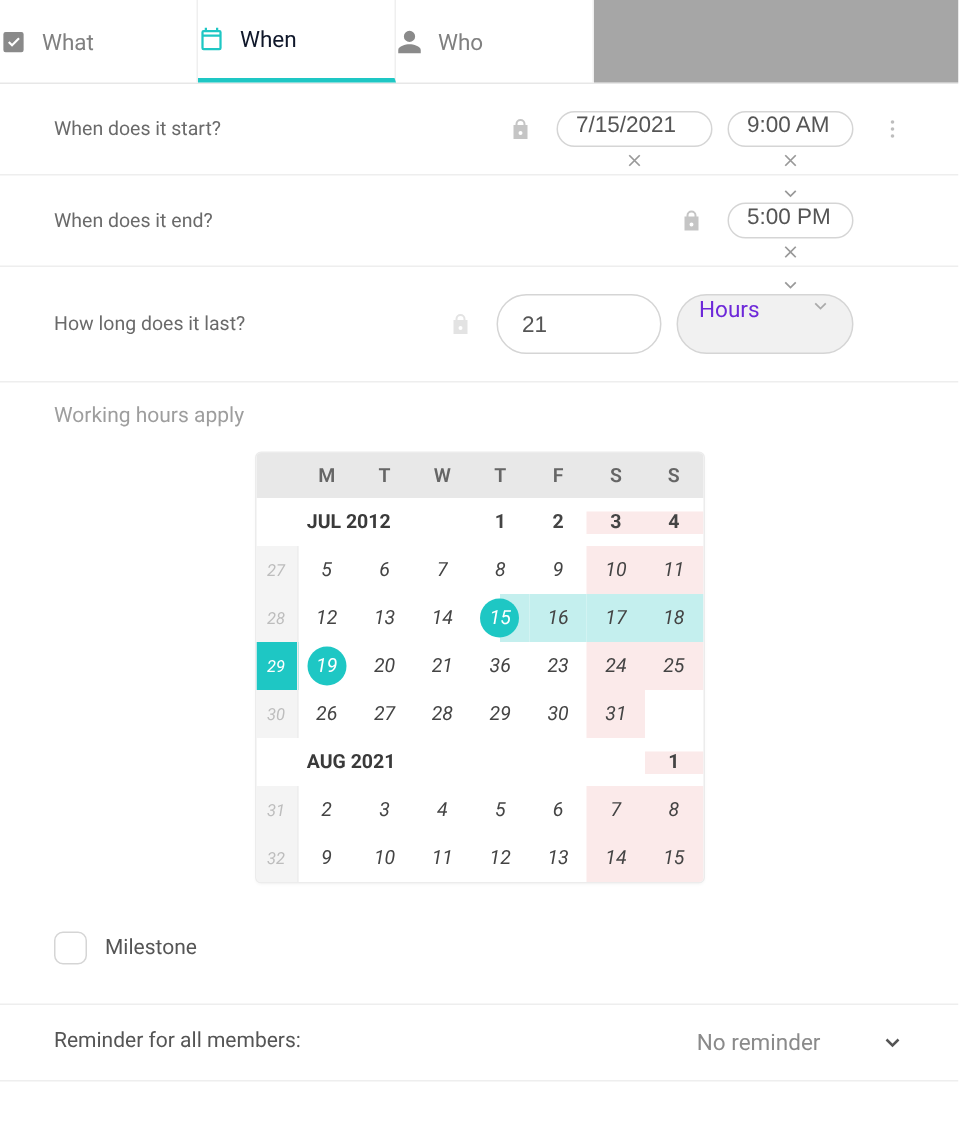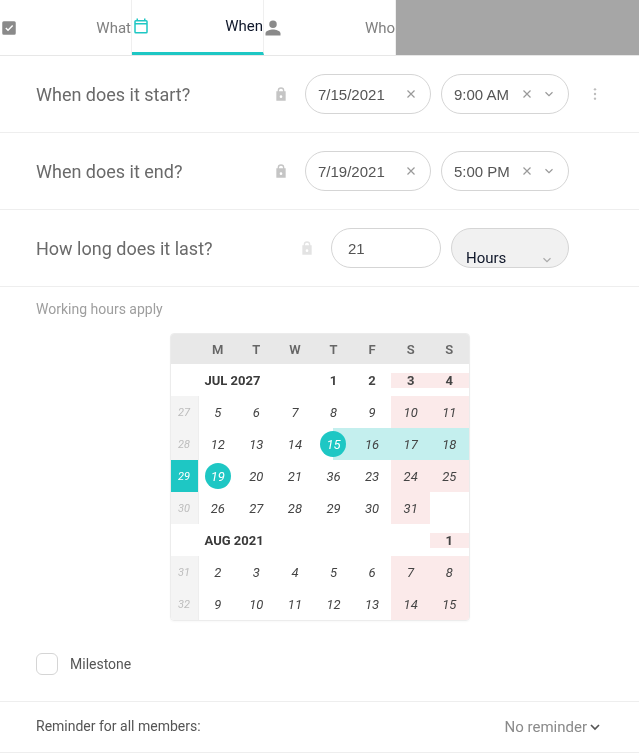--- a/index.html
+++ b/index.html
@@ -13,71 +13,72 @@
   
   .tabs {
     display: flex;
     height: 56px;
     border-bottom: 1px solid #e7e7e7;
   }
   .tab {
     width: 132px;
     display: flex;
     align-items: center;
-    justify-content: space-between;
+    justify-content: flex-start;
     gap: 10px;
     font-size: 15px;
     color: #808080;
     border-right: 1px solid #efefef;
     cursor: pointer;
   }
   .tab.active {
     color: #0f172a;
     border-bottom: 3px solid #1ec7c4;
   }
   .tab svg { width: 18px; height: 18px; }
   .tab .ico { display: inline-flex; }
   .tabs-fill { flex: 1; background: #a6a6a6; }
   
   .row {
     display: flex;
     align-items: center;
     padding: 18px 36px;
     border-bottom: 1px solid #eee;
   }
-  .label { flex: 1; color: #6a6a6a; font-size: 18px; }
+  .label { flex: 1; color: #6a6a6a; font-size: 13px; }
   .controls { display: flex; align-items: center; gap: 10px; }
   .lock-ico { width: 16px; height: 16px; color: #c5c5c5; display: inline-flex; margin-right: 6px; }
   .pill {
     display: flex; align-items: center;
     border: 1px solid #d5d5d5;
     border-radius: 22px;
-    height: 40px;
+    height: 24px;
     padding: 0 12px;
     gap: 8px;
     color: #555;
+    flex-direction: column;
   }
   .pill input {
     border: none; outline: none;
     font-size: 15px; color: #555; background: transparent;
   }
   .date-pill input { width: 78px; }
   .time-pill input { width: 58px; }
   .clear-ico, .chev-ico { width: 14px; height: 14px; color: #999; cursor: pointer; display:inline-flex; align-items:center; }
   .chev-ico svg, .clear-ico svg, .more-ico svg, .lock-ico svg { width:100%; height:100%; }
   .more-ico { width: 16px; height:16px; color: #bdbdbd; margin-left: 8px; cursor:pointer; }
   .dur-input {
     border: 1px solid #d5d5d5; border-radius: 22px; height: 40px;
     padding: 0 16px; font-size: 15px; color: #555; width: 110px; outline:none;
   }
   .unit-pill {
-    display:flex; align-items:flex-end; justify-content: space-between;
+    display:flex; align-items:flex-start; justify-content: space-between;
     border: 1px solid #d5d5d5; background: #f1f1f1;
     border-radius: 22px; height: 40px; padding: 0 14px; width: 118px;
-    color: #0f172a; font-size: 15px;
+    color: #6d28d9; font-size: 15px;
   }
   .subtle-row { padding: 14px 36px 10px; color: #9e9e9e; font-size: 14px; border-bottom: none; }
   
   .cal-wrap { display:flex; justify-content:center; padding: 6px 0 22px; }
   .cal {
     width: 300px;
     border: 1px solid #ececec;
     border-radius: 4px;
     overflow: hidden;
     box-shadow: 0 1px 2px rgba(0,0,0,0.03);
@@ -129,21 +130,21 @@
     padding: 10px 36px 26px; border-bottom: 1px solid #eee;
   }
   .chk {
     width: 22px; height: 22px; border: 1.5px solid #d5d5d5; border-radius: 6px; background:#fff;
   }
   
   .rem-row {
     display:flex; justify-content: space-between;
     padding: 16px 36px; border-bottom: 1px solid #eee;
   }
-  .rem-val { display:flex; align-items:center; color:#8a8a8a; font-size:15px; }
+  .rem-val { display:flex; align-items:center; gap: 40px; color:#8a8a8a; font-size:15px; }
   .rem-chev { width:16px; height:16px; color:#555; }
 </style>
 </head>
 <body>
 
 <div class="tabs">
   <div class="tab">
     <span class="ico">
       <svg viewBox="0 0 24 24" fill="#8a8a8a">
           <path d="M19 3H5a2 2 0 0 0-2 2v14a2 2 0 0 0 2 2h14a2 2 0 0 0 2-2V5a2 2 0 0 0-2-2zm-8.3 13.3-3.6-3.6 1.4-1.4 2.2 2.2 5.5-5.5 1.4 1.4-6.9 6.9z"></path>
@@ -210,28 +211,20 @@
 </div>
 
 <div class="row">
   <div class="label">When does it end?</div>
   <div class="controls">
     <span class="lock-ico">
       <svg viewBox="0 0 24 24" fill="currentColor">
           <path d="M17 8V7a5 5 0 0 0-10 0v1H5v14h14V8h-2zm-8-1a3 3 0 0 1 6 0v1H9V7zm3 11a2 2 0 1 1 2-2 2 2 0 0 1-2 2z"></path>
         </svg>
     </span>
-    <div class="pill date-pill">
-      <input value="7/19/2021" style="">
-      <span class="clear-ico">
-        <svg viewBox="0 0 24 24" fill="none" stroke="currentColor" stroke-width="2">
-            <path d="M6 6l12 12M18 6L6 18"></path>
-          </svg>
-      </span>
-    </div>
     <div class="pill time-pill">
       <input value="5:00 PM" style="">
       <span class="clear-ico">
         <svg viewBox="0 0 24 24" fill="none" stroke="currentColor" stroke-width="2">
             <path d="M6 6l12 12M18 6L6 18"></path>
           </svg>
       </span>
       <span class="chev-ico">
         <svg viewBox="0 0 24 24" fill="none" stroke="currentColor" stroke-width="2">
             <path d="M6 9l6 6 6-6"></path>
@@ -275,21 +268,21 @@
       <div>T</div>
       <div>W</div>
       <div>T</div>
       <div>F</div>
       <div>S</div>
       <div>S</div>
     </div>
 
     <div class="mlabel-row">
       <div class="wkno" style="background:#fff;border:none;"></div>
-      <div class="lbl" style="grid-column: 2 / span 3;">JUL 2027</div>
+      <div class="lbl" style="grid-column: 2 / span 3;">JUL 2012</div>
       <div class="cell">1</div>
       <div class="cell">2</div>
       <div class="cell weekend">3</div>
       <div class="cell weekend">4</div>
     </div>
 
     <div class="cal-row">
       <div class="wkno">27</div>
       <div class="cell">5</div>
       <div class="cell">6</div>

